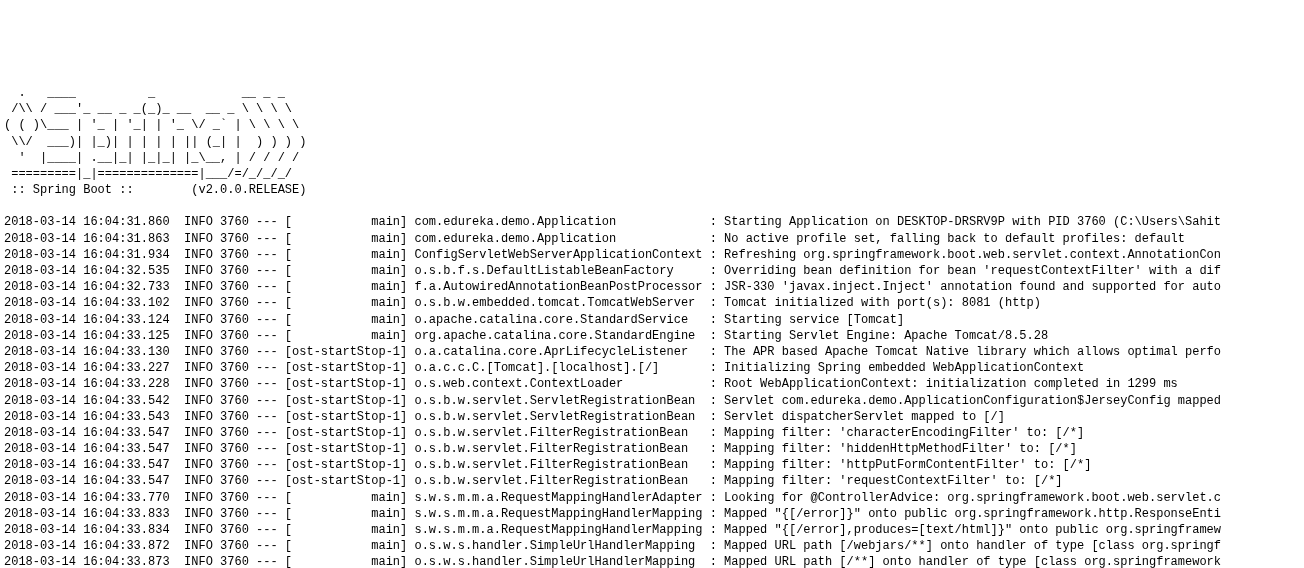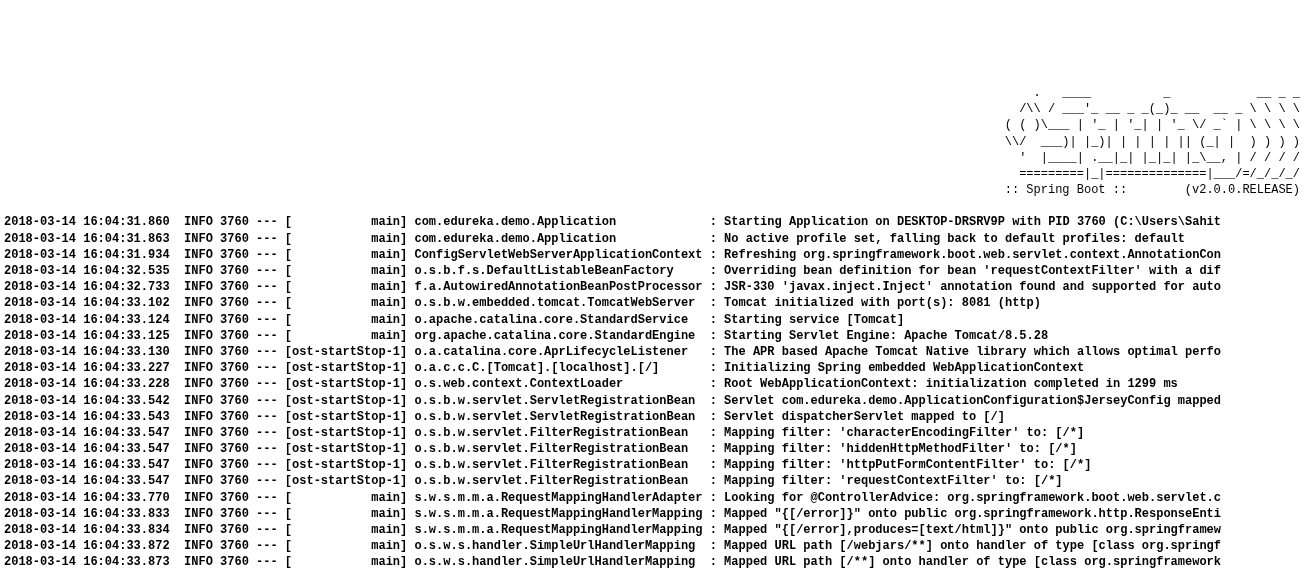--- a/index.html
+++ b/index.html
@@ -6,22 +6,22 @@
       margin: 0;
       padding: 4px;
       font-family: Consolas, 'Courier New', monospace;
       font-size: 12px;
       line-height: 1.35;
       white-space: pre;
       color: #000;
       background: #fff;
       overflow-x: hidden;
     }
-    .banner { white-space: pre; text-align: right; }
-    .log-line { white-space: pre; font-weight: bold; }
+    .banner { white-space: pre; }
+    .log-line { white-space: pre; }
   </style>
 </head>
 <body>
 
 
 
 <div>
 <div class="banner"><span>  .   ____          _            __ _ _</span>
 <span> /\\ / ___'_ __ _ _(_)_ __  __ _ \ \ \ \</span>
 <span>( ( )\___ | '_ | '_| | '_ \/ _` | \ \ \ \</span>

